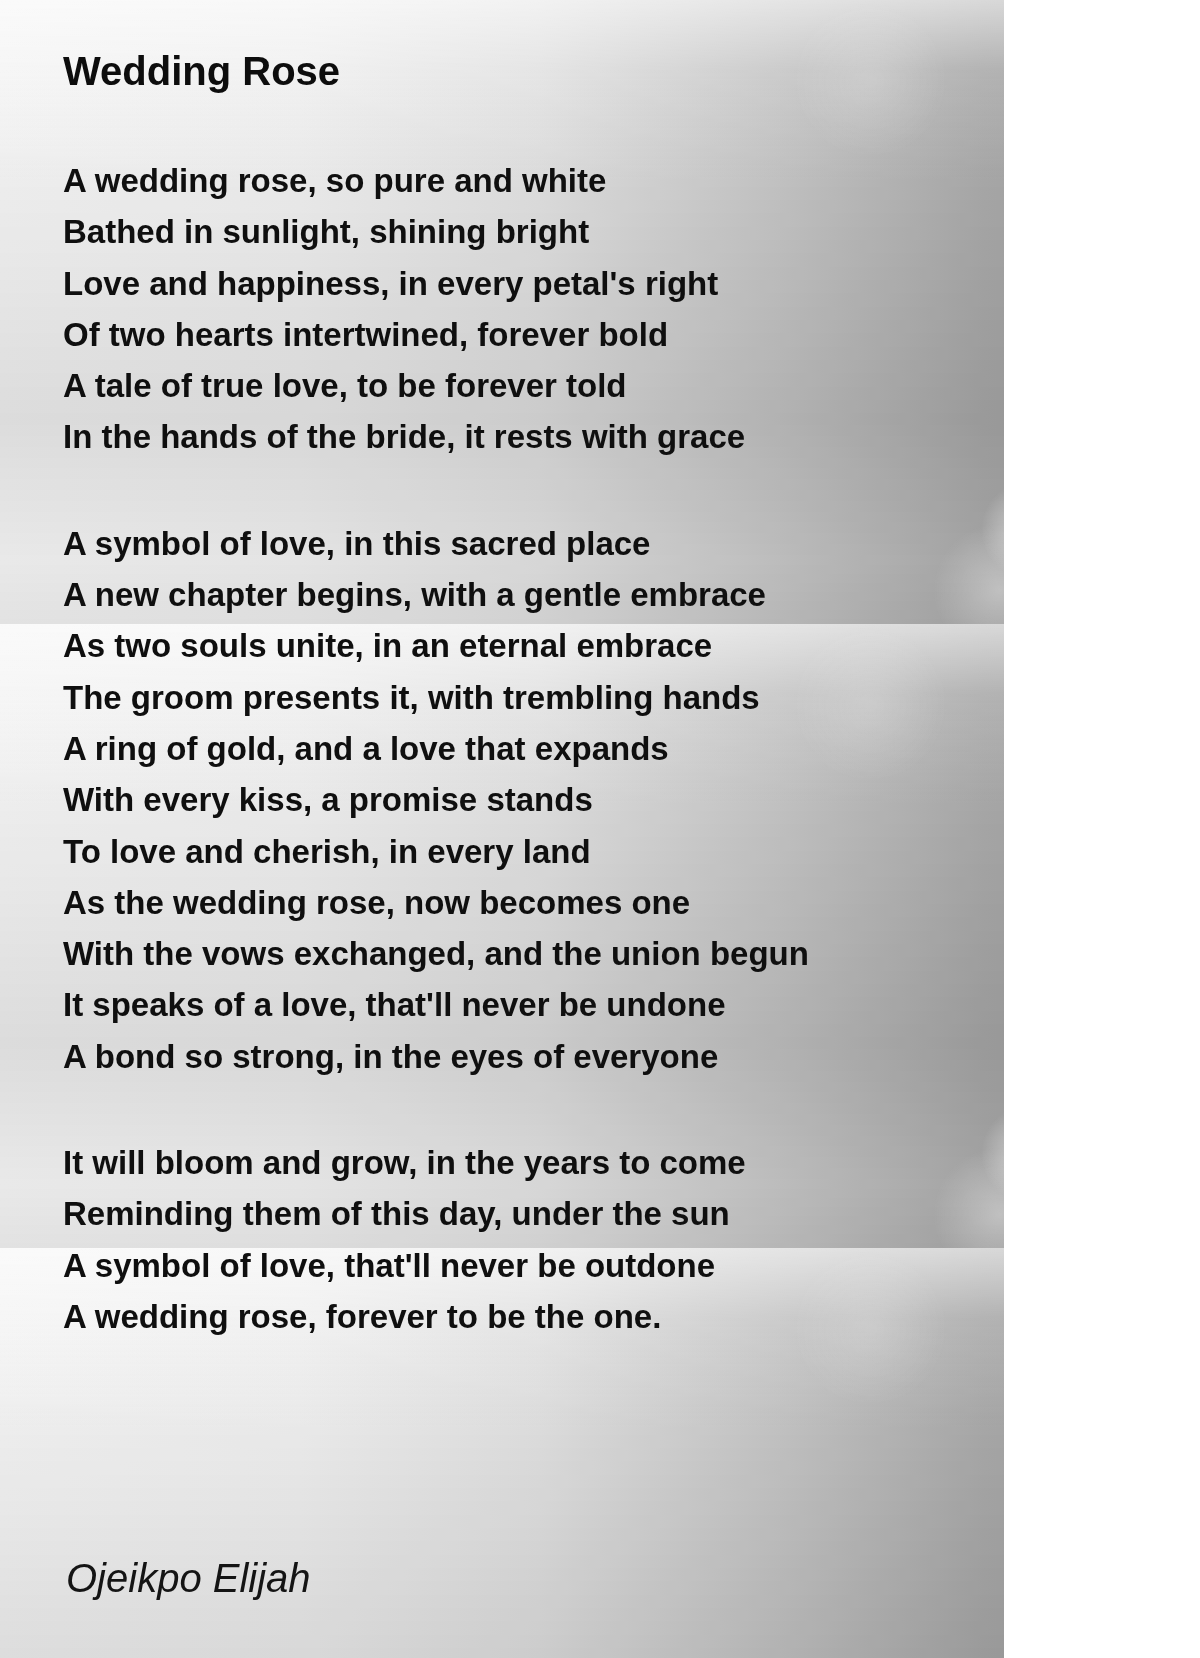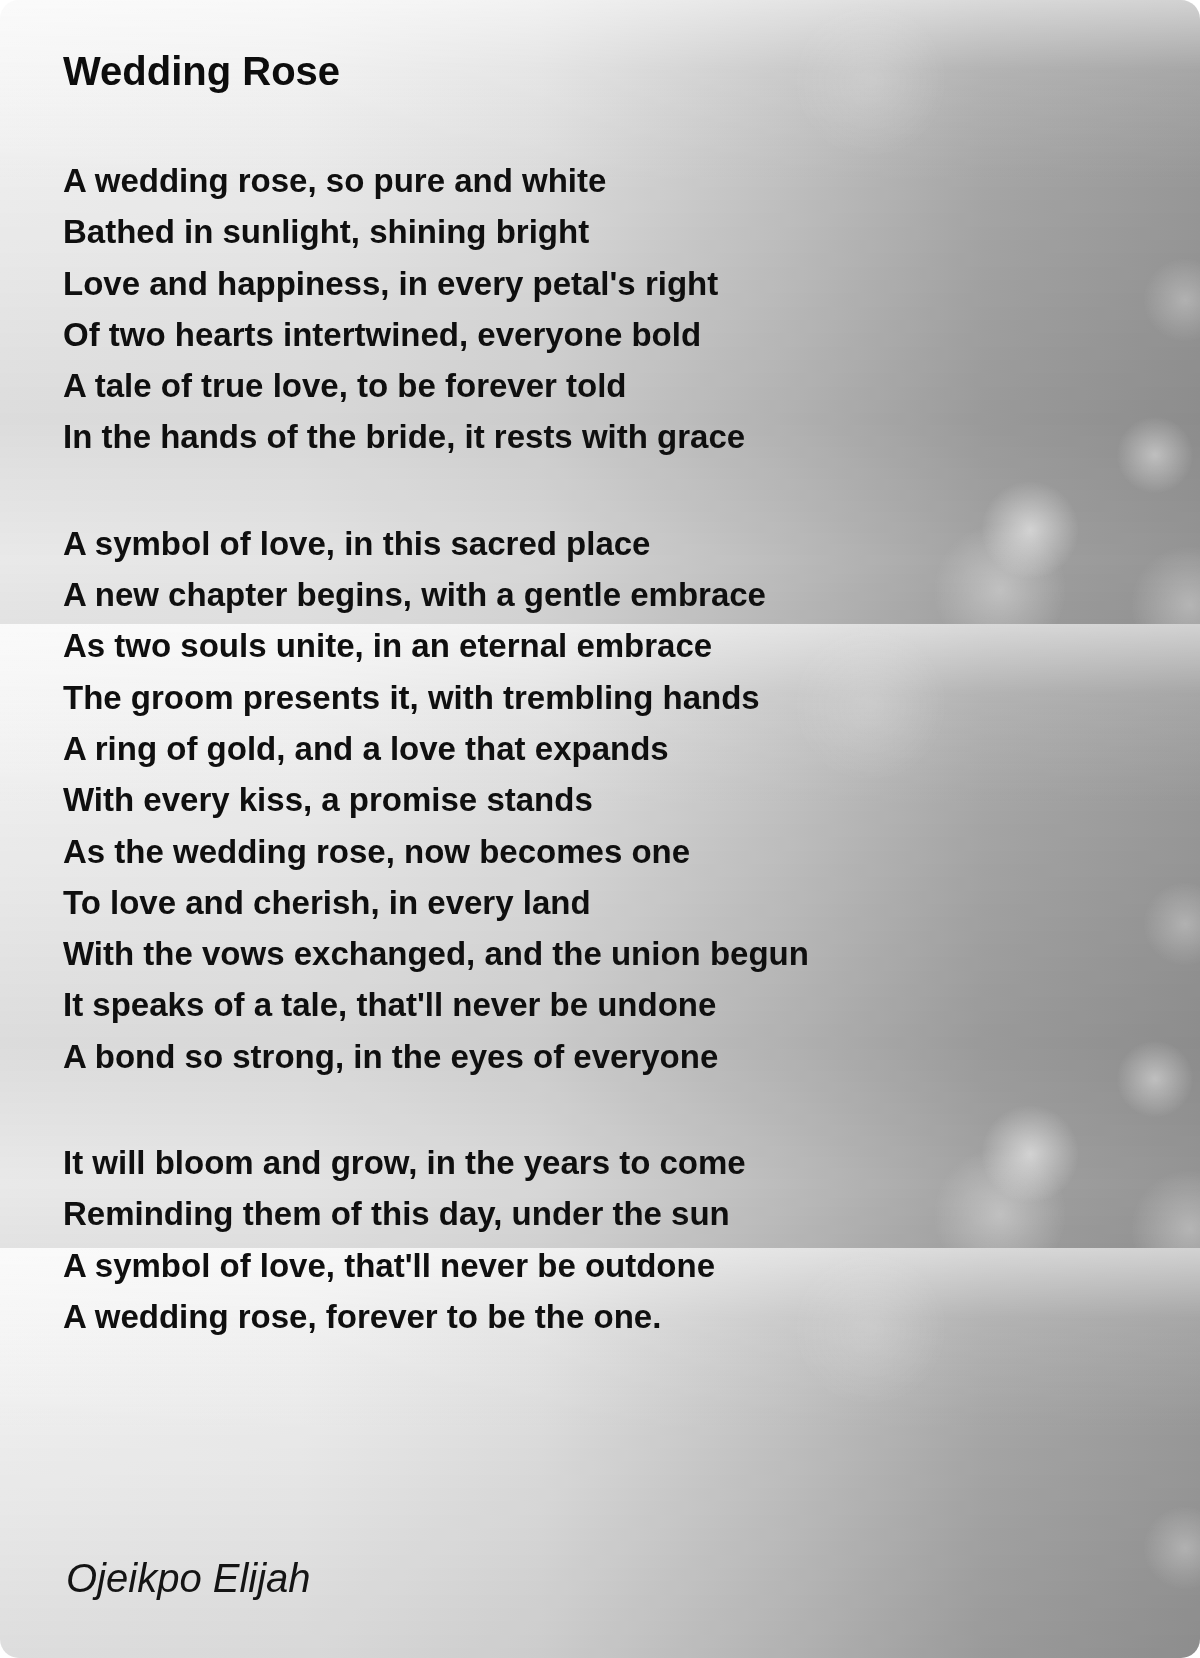--- a/index.html
+++ b/index.html
@@ -7,21 +7,21 @@
     padding: 0;
   }
   body {
     width: 1200px;
     height: 1658px;
     overflow: hidden;
     font-family: "Liberation Sans", sans-serif;
   }
   .page {
     position: relative;
-    width: 1200px;
+    width: 1004px;
     height: 1658px;
     overflow: hidden;
     
     background-color: #ededed;
     background-image:
       radial-gradient(circle 70px at 1030px 530px, rgba(255,255,255,0.55), rgba(255,255,255,0) 70%),
       radial-gradient(circle 55px at 1155px 455px, rgba(255,255,255,0.42), rgba(255,255,255,0) 70%),
       radial-gradient(circle 95px at 1000px 590px, rgba(255,255,255,0.35), rgba(255,255,255,0) 70%),
       radial-gradient(circle 60px at 1185px 300px, rgba(255,255,255,0.28), rgba(255,255,255,0) 70%),
       radial-gradient(circle 85px at 1190px 605px, rgba(255,255,255,0.32), rgba(255,255,255,0) 70%),
@@ -35,21 +35,20 @@
         rgba(0,0,0,0.08) 624px),
       linear-gradient(90deg,
         #f5f5f5 0%,
         #f0f0f0 25%,
         #e2e2e2 45%,
         #c6c6c6 65%,
         #ababab 82%,
         #9c9c9c 100%);
     background-size: 1200px 624px;
     background-repeat: repeat-y;
-    border-radius: 19px;
   }
   .title {
     position: absolute;
     left: 63px;
     top: 49px;
     margin: 0;
     font-size: 40px;
     line-height: 1.1;
     font-weight: 700;
     color: #0d0d0d;
@@ -89,36 +88,36 @@
 <div class="page">
 
   <h1 class="title">Wedding Rose</h1>
 
   <div class="poem">
 
     <p class="stanza">
       <span class="line">A wedding rose, so pure and white</span>
       <span class="line">Bathed in sunlight, shining bright</span>
       <span class="line">Love and happiness, in every petal's right</span>
-      <span class="line">Of two hearts intertwined, everyone bold</span>
+      <span class="line">Of two hearts intertwined, forever bold</span>
       <span class="line">A tale of true love, to be forever told</span>
       <span class="line">In the hands of the bride, it rests with grace</span>
     </p>
 
     <p class="stanza">
       <span class="line">A symbol of love, in this sacred place</span>
       <span class="line">A new chapter begins, with a gentle embrace</span>
       <span class="line">As two souls unite, in an eternal embrace</span>
       <span class="line">The groom presents it, with trembling hands</span>
       <span class="line">A ring of gold, and a love that expands</span>
       <span class="line">With every kiss, a promise stands</span>
+      <span class="line">To love and cherish, in every land</span>
       <span class="line">As the wedding rose, now becomes one</span>
-      <span class="line">To love and cherish, in every land</span>
       <span class="line">With the vows exchanged, and the union begun</span>
-      <span class="line">It speaks of a tale, that'll never be undone</span>
+      <span class="line">It speaks of a love, that'll never be undone</span>
       <span class="line">A bond so strong, in the eyes of everyone</span>
     </p>
 
     <p class="stanza">
       <span class="line">It will bloom and grow, in the years to come</span>
       <span class="line">Reminding them of this day, under the sun</span>
       <span class="line">A symbol of love, that'll never be outdone</span>
       <span class="line">A wedding rose, forever to be the one.</span>
     </p>
 

